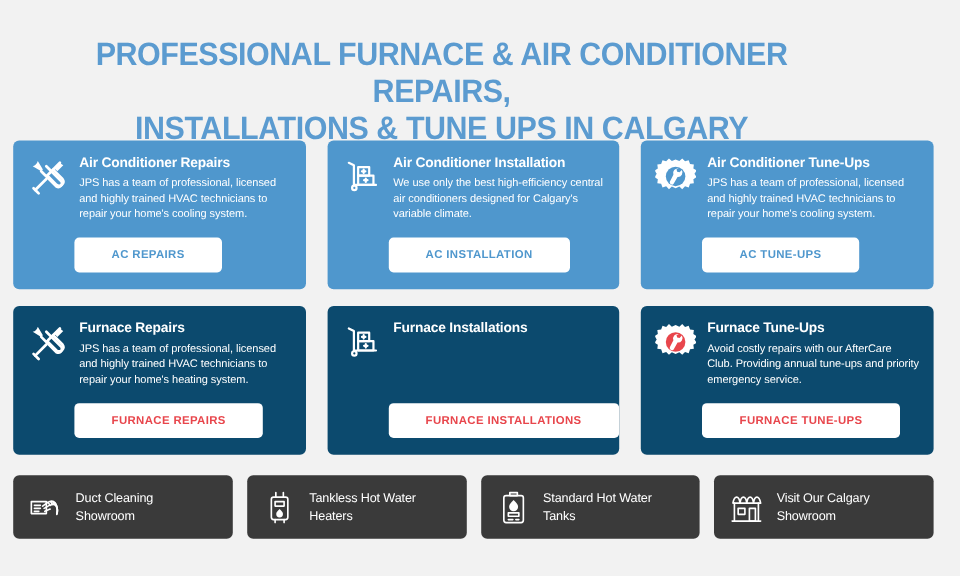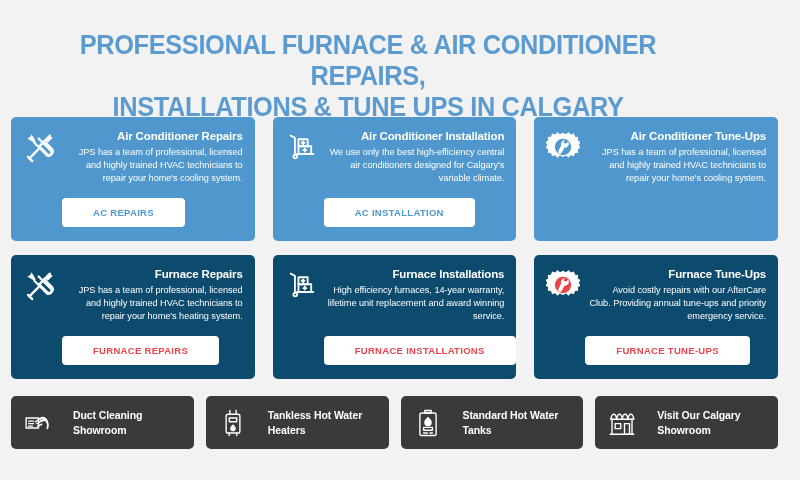--- a/index.html
+++ b/index.html
@@ -42,21 +42,21 @@
     height: 124px;
     border-radius: 5px;
     position: relative;
     padding: 12px 12px 0 12px;
     color: #ffffff;
     overflow: hidden;
   }
   .card.blue { background: #4f97cd; }
   .card.red  { background: #0c4a6e; }
 
-  .card-head { display: flex; gap: 9px; align-items: flex-start; text-align: right; }
+  .card-head { display: flex; gap: 9px; align-items: flex-start; }
   .card-icon {
     flex: 0 0 34px;
     width: 34px; height: 34px;
     margin-top: 1px;
   }
   .card-icon svg { width: 34px; height: 34px; display: block; }
   .card-text { flex: 1 1 auto; padding-top: 1px; }
   .card-title {
     font-size: 11.5px;
     font-weight: 700;
@@ -105,24 +105,23 @@
     align-items: center;
     gap: 10px;
     padding: 0 12px;
     cursor: pointer;
   }
   .tile-icon { flex: 0 0 30px; width: 30px; height: 30px; }
   .tile-icon svg { width: 30px; height: 30px; display: block; }
   .tile-label {
     color: #ffffff;
     font-size: 10.5px;
-    font-weight: 700;
+    font-weight: 400;
     line-height: 15px;
     letter-spacing: -0.1px;
-    margin-left: 10px;
   }
 </style>
 </head>
 <body>
 
 <div class="page">
 
   <h1 class="heading">
     <span>PROFESSIONAL FURNACE &amp; AIR CONDITIONER REPAIRS,</span>
     <span class="l2">INSTALLATIONS &amp; TUNE UPS IN CALGARY</span>
@@ -180,20 +179,21 @@
               <path d="M24 4 l4.4 2 3.4-3.1 3.3 3.4 4.3-1.4 1.6 4.5 4.5 .6 -.6 4.7 3.9 2.4 -2.6 3.9 2.6 3.9 -3.9 2.4 .6 4.7 -4.5 .6 -1.6 4.5 -4.3-1.4 -3.3 3.4 -3.4-3.1 -4.4 2 -4.4-2 -3.4 3.1 -3.3-3.4 -4.3 1.4 -1.6-4.5 -4.5-.6 .6-4.7 -3.9-2.4 2.6-3.9 -2.6-3.9 3.9-2.4 -.6-4.7 4.5-.6 1.6-4.5 4.3 1.4 3.3-3.4 3.4 3.1 Z" fill="#fff"></path>
               <circle cx="24" cy="24" r="11.5" fill="#4f97cd"></circle>
               <path d="M27.8 14.8 a5.4 5.4 0 0 0 -6.4 7.2 l-4.2 8.3 a2.6 2.6 0 0 0 4.5 2.4 l4.6-8 a5.4 5.4 0 0 0 5-8.3 l-2.6 2.8 -2.9-.6 -.7-2.9 Z" fill="#fff"></path>
             </svg>
           </span>
           <div class="card-text">
             <div class="card-title">Air Conditioner Tune-Ups</div>
             <div class="card-desc">JPS has a team of professional, licensed and highly trained HVAC technicians to repair your home's cooling system.</div>
           </div>
         </div>
+        <button class="card-btn">AC TUNE-UPS</button>
       </div>
 
     </div>
 
     <div class="row">
 
       <div class="card red">
         <div class="card-head">
           <span class="card-icon">
             <svg viewBox="0 0 48 48" fill="none" stroke="#fff" stroke-width="3.2" stroke-linecap="round" stroke-linejoin="round">
@@ -221,21 +221,20 @@
               <path d="M8 8 L14 11 L14 34 L40 34"></path>
               <rect x="19" y="13" width="13" height="10"></rect>
               <rect x="19" y="23" width="18" height="11"></rect>
               <path d="M23.5 18 h4 M25.5 16 v4"></path>
               <path d="M26 28.5 h4 M28 26.5 v4"></path>
               <circle cx="14.5" cy="37.5" r="2.6"></circle>
             </svg>
           </span>
           <div class="card-text">
             <div class="card-title">Furnace Installations</div>
-            <div class="card-desc">High efficiency furnaces, 14-year warranty, lifetime unit replacement and award winning service.</div>
           </div>
         </div>
         <button class="card-btn">FURNACE INSTALLATIONS</button>
       </div>
 
       <div class="card red">
         <div class="card-head">
           <span class="card-icon">
             <svg viewBox="0 0 48 48">
               <path d="M24 4 l4.4 2 3.4-3.1 3.3 3.4 4.3-1.4 1.6 4.5 4.5 .6 -.6 4.7 3.9 2.4 -2.6 3.9 2.6 3.9 -3.9 2.4 .6 4.7 -4.5 .6 -1.6 4.5 -4.3-1.4 -3.3 3.4 -3.4-3.1 -4.4 2 -4.4-2 -3.4 3.1 -3.3-3.4 -4.3 1.4 -1.6-4.5 -4.5-.6 .6-4.7 -3.9-2.4 2.6-3.9 -2.6-3.9 3.9-2.4 -.6-4.7 4.5-.6 1.6-4.5 4.3 1.4 3.3-3.4 3.4 3.1 Z" fill="#fff"></path>

